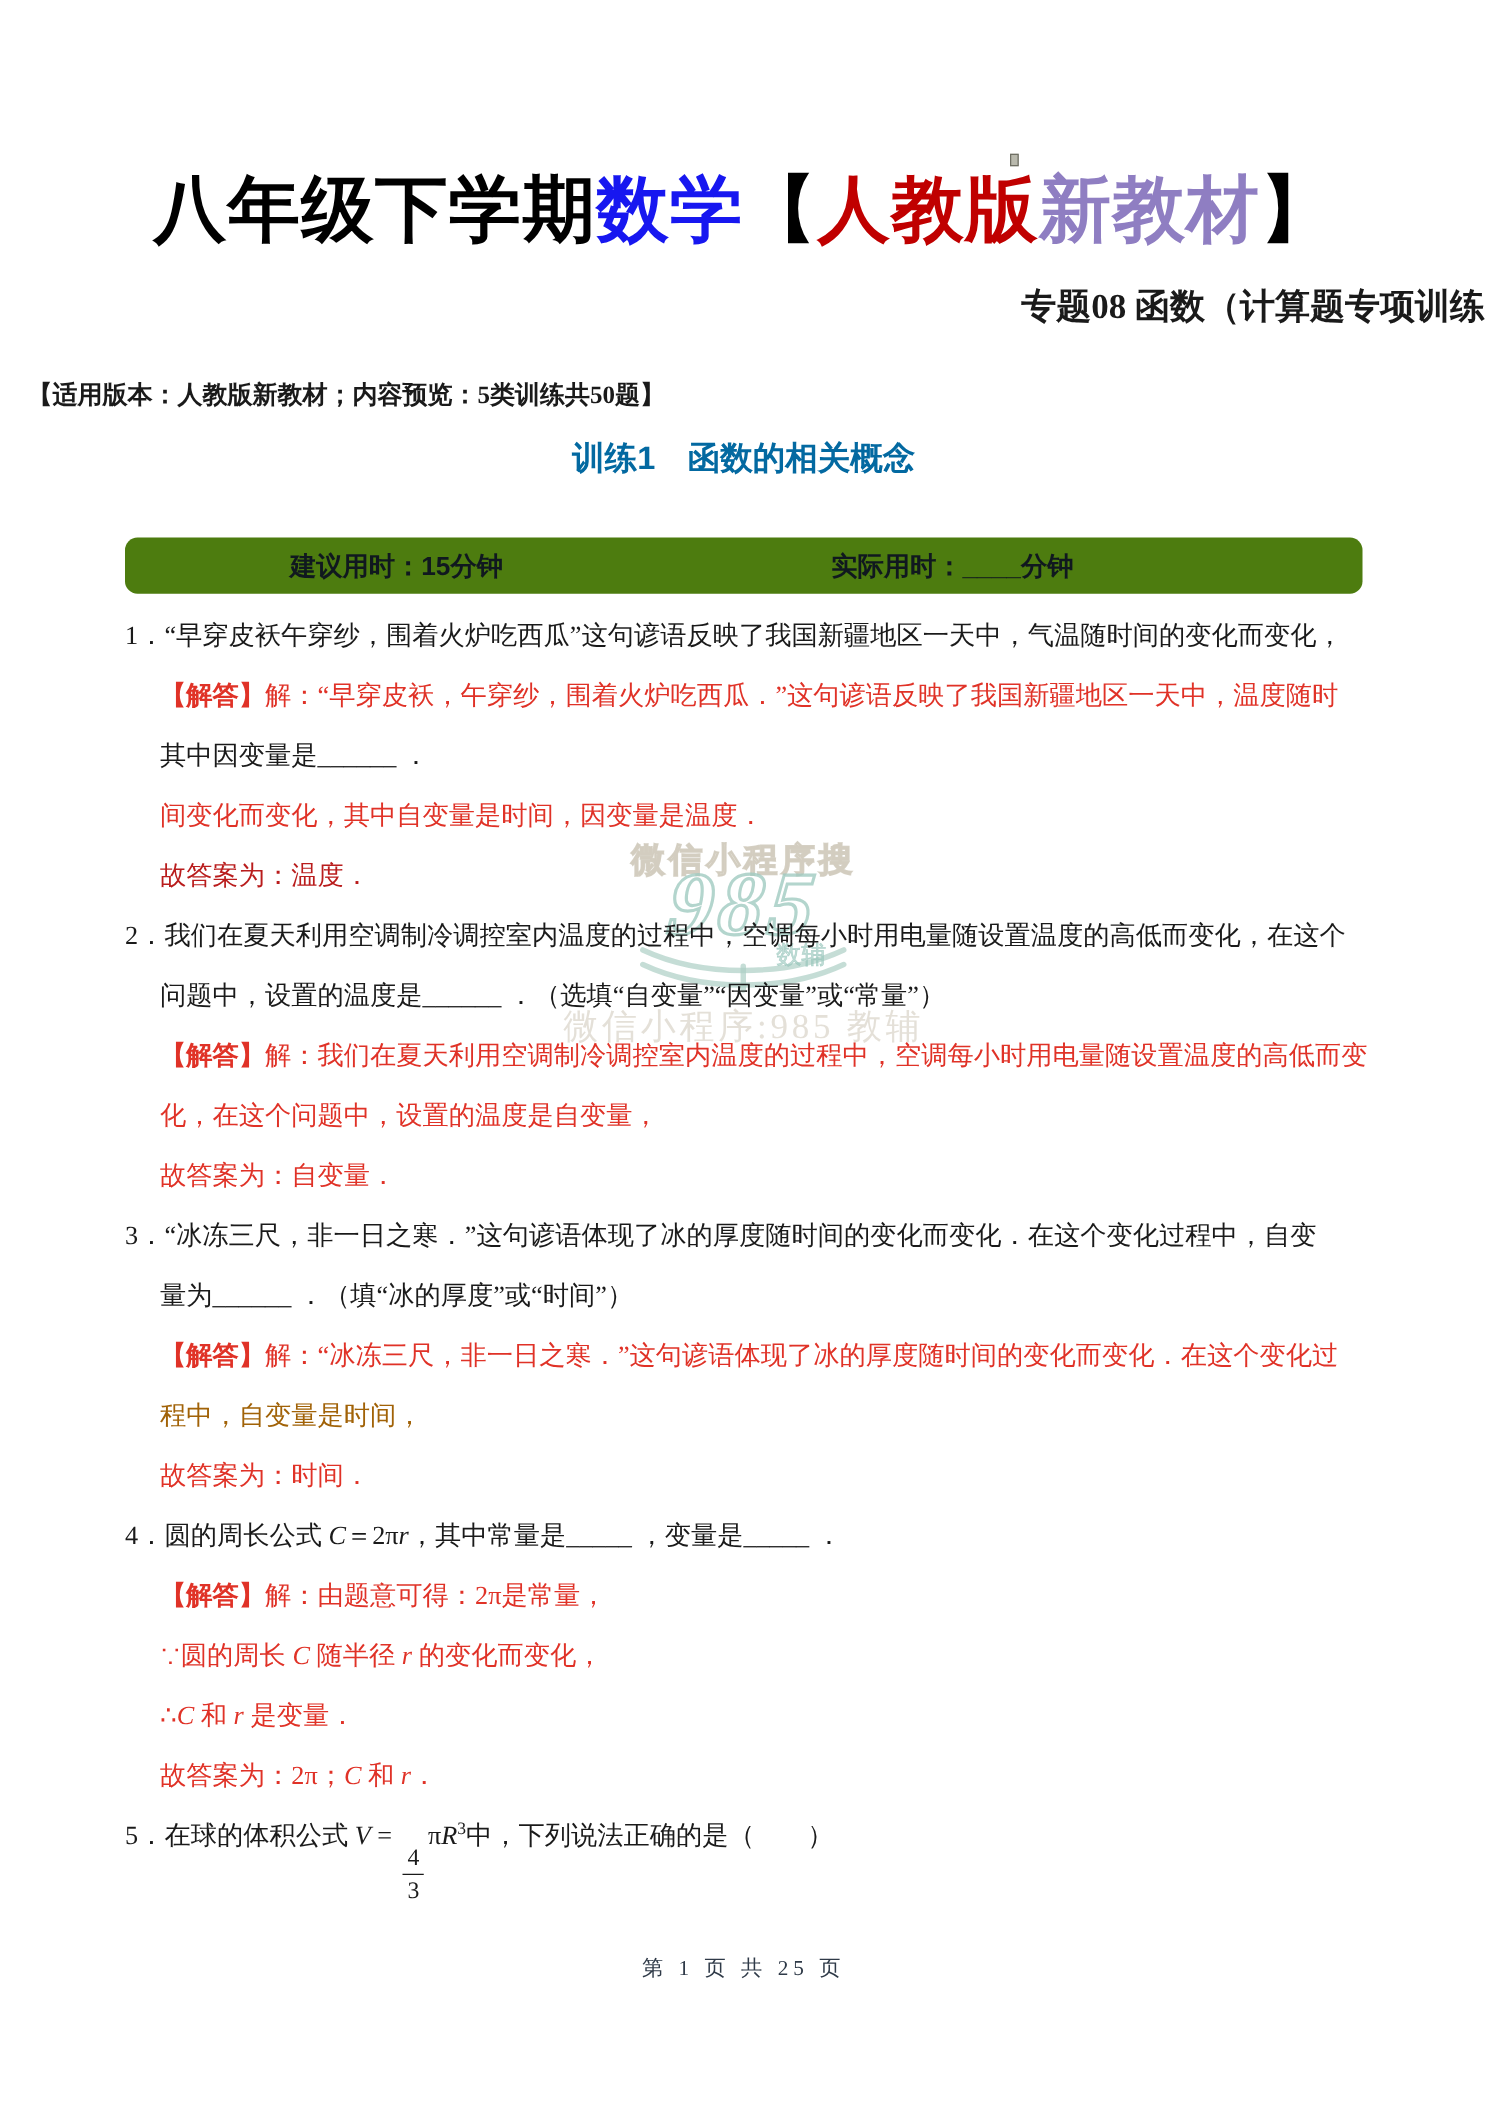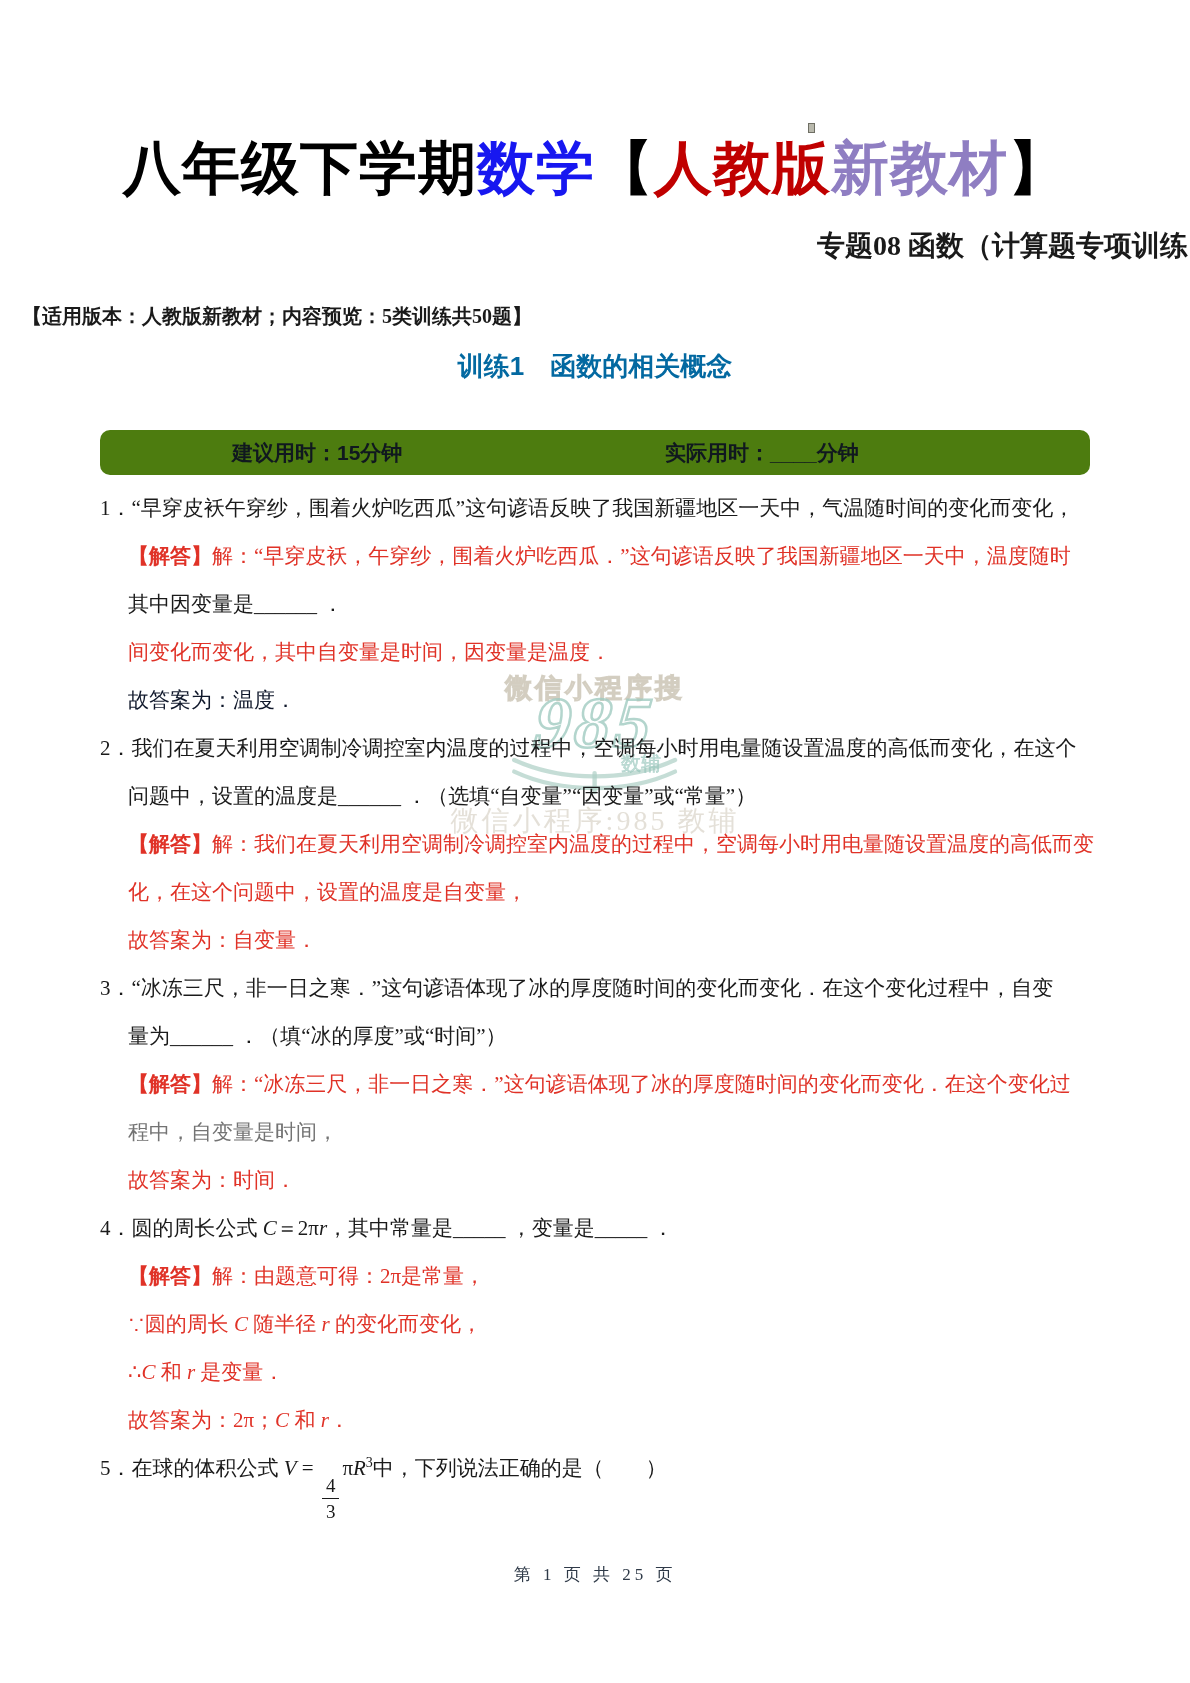--- a/index.html
+++ b/index.html
@@ -134,30 +134,30 @@
   <div class="banner" style="background: #4d7c0f;">
     <span class="b-left">建议用时：15分钟</span>
     <span class="b-right">实际用时：____分钟</span>
   </div>
 
   <div class="content">
       <div class="line"><span>1．“早穿皮袄午穿纱，围着火炉吃西瓜”这句谚语反映了我国新疆地区一天中，气温随时间的变化而变化，</span></div>
       <div class="line indent" style="color: rgb(224, 50, 39);"><span class="bd">【解答】</span><span>解：“早穿皮袄，午穿纱，围着火炉吃西瓜．”这句谚语反映了我国新疆地区一天中，温度随时</span></div>
       <div class="line indent"><span>其中因变量是______ ．</span></div>
       <div class="line indent" style="color: rgb(224, 50, 39);"><span>间变化而变化，其中自变量是时间，因变量是温度．</span></div>
-      <div class="line indent" style="color: #0f172a;"><span>故答案为：温度．</span></div>
+      <div class="line indent" style="color: #b91c1c;"><span>故答案为：温度．</span></div>
       <div class="line"><span>2．我们在夏天利用空调制冷调控室内温度的过程中，空调每小时用电量随设置温度的高低而变化，在这个</span></div>
       <div class="line indent"><span>问题中，设置的温度是______ ．（选填“自变量”“因变量”或“常量”）</span></div>
       <div class="line indent" style="color: rgb(224, 50, 39);"><span class="bd">【解答】</span><span>解：我们在夏天利用空调制冷调控室内温度的过程中，空调每小时用电量随设置温度的高低而变</span></div>
       <div class="line indent" style="color: rgb(224, 50, 39);"><span>化，在这个问题中，设置的温度是自变量，</span></div>
       <div class="line indent" style="color: rgb(224, 50, 39);"><span>故答案为：自变量．</span></div>
       <div class="line"><span>3．“冰冻三尺，非一日之寒．”这句谚语体现了冰的厚度随时间的变化而变化．在这个变化过程中，自变</span></div>
       <div class="line indent"><span>量为______ ．（填“冰的厚度”或“时间”）</span></div>
       <div class="line indent" style="color: rgb(224, 50, 39);"><span class="bd">【解答】</span><span>解：“冰冻三尺，非一日之寒．”这句谚语体现了冰的厚度随时间的变化而变化．在这个变化过</span></div>
-      <div class="line indent" style="color: #737373;"><span>程中，自变量是时间，</span></div>
+      <div class="line indent" style="color: #a16207;"><span>程中，自变量是时间，</span></div>
       <div class="line indent" style="color: rgb(224, 50, 39);"><span>故答案为：时间．</span></div>
       <div class="line"><span>4．圆的周长公式 </span><span class="it">C</span><span>＝2π</span><span class="it">r</span><span>，其中常量是_____ ，变量是_____ ．</span></div>
       <div class="line indent" style="color: rgb(224, 50, 39);"><span class="bd">【解答】</span><span>解：由题意可得：2π是常量，</span></div>
       <div class="line indent" style="color: rgb(224, 50, 39);"><span>∵圆的周长 </span><span class="it">C</span><span> 随半径 </span><span class="it">r</span><span> 的变化而变化，</span></div>
       <div class="line indent" style="color: rgb(224, 50, 39);"><span>∴</span><span class="it">C</span><span> 和 </span><span class="it">r</span><span> 是变量．</span></div>
       <div class="line indent" style="color: rgb(224, 50, 39);"><span>故答案为：2π；</span><span class="it">C</span><span> 和 </span><span class="it">r</span><span>．</span></div>
       <div class="line"><span>5．在球的体积公式 </span><span class="it">V</span><span> = </span><span class="frac">
           <span class="num">4</span>
           <span class="den">3</span>
         </span><span>π</span><span class="it">R</span><sup>3</sup><span>中，下列说法正确的是（　　）</span></div>

